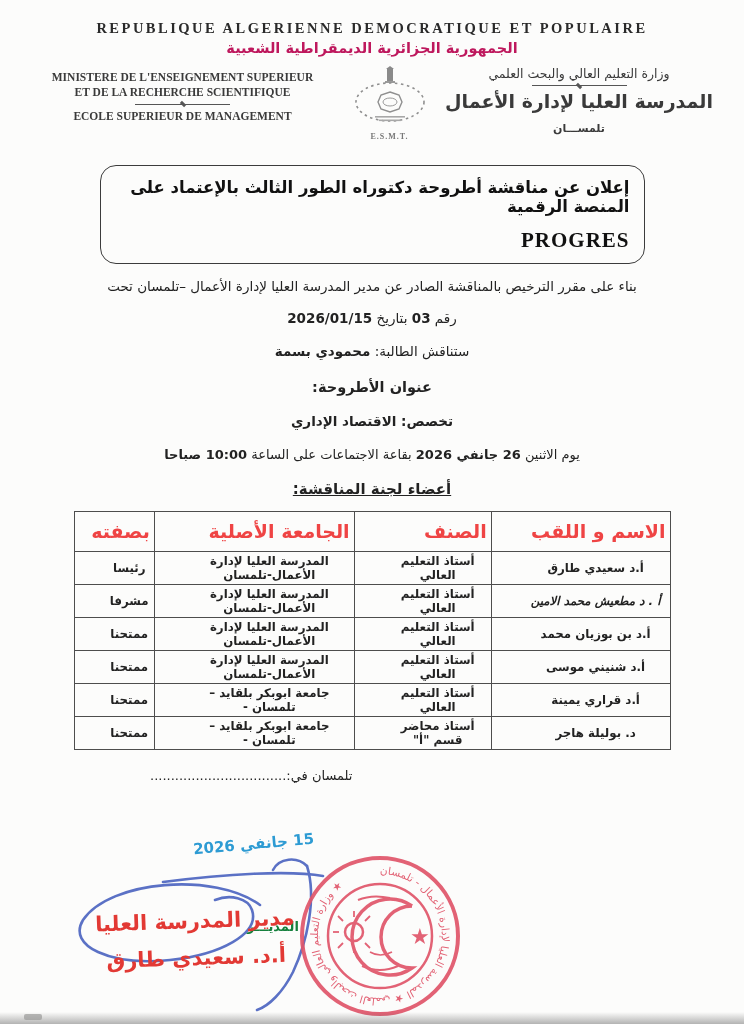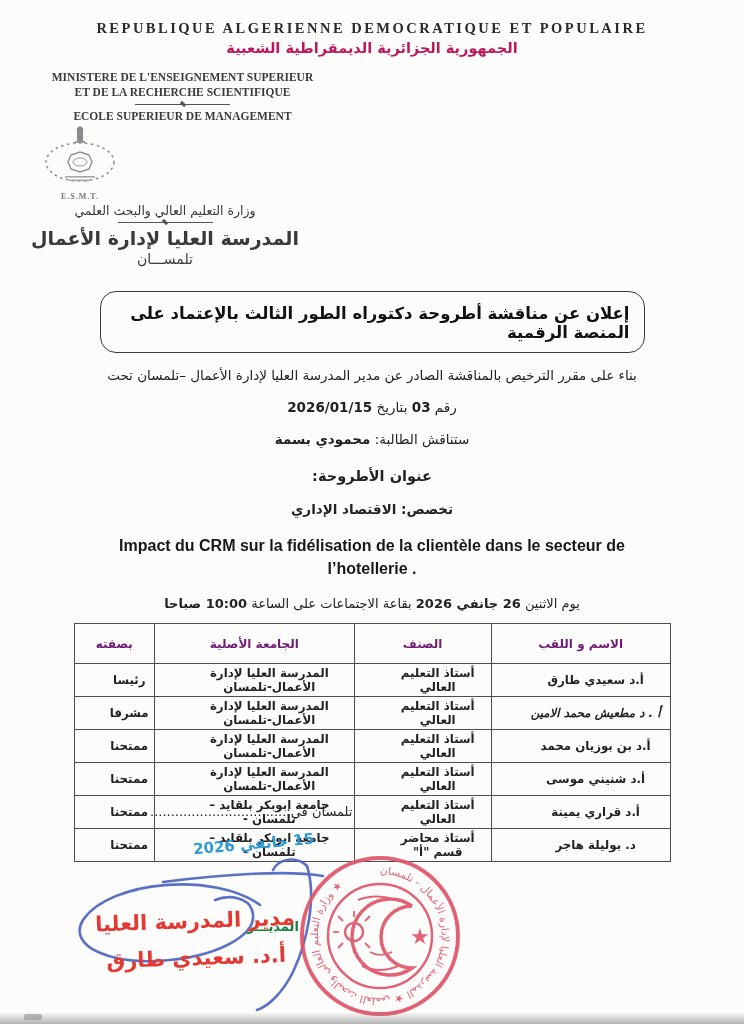--- a/index.html
+++ b/index.html
@@ -10,28 +10,28 @@
     font-family:"DejaVu Sans", sans-serif; color:#1d1d1d;
     box-shadow:0 0 6px rgba(0,0,0,.25);
   }
   
   .hdr { padding-top:20px; }
   .rep-fr {
     text-align:center; font-family:"Liberation Serif","DejaVu Serif",serif;
     font-weight:bold; font-size:14.5px; letter-spacing:2.5px; color:#2a2a2a;
   }
   .rep-ar { text-align:center; font-size:14.5px; font-weight:bold; margin-top:3px; direction:rtl; color:#be185d; }
-  .hdr-row { display:flex; justify-content:space-between; align-items:flex-start; margin-top:8px; padding:0 30px;flex-direction:column; }
+  .hdr-row { display:flex; justify-content:space-between; align-items:flex-start; margin-top:8px; padding:0 30px; }
   .hdr-left {
     width:305px; text-align:center; font-family:"Liberation Serif","DejaVu Serif",serif;
     font-weight:bold; font-size:11.5px; color:#3a3a3a; line-height:1.3; padding-top:6px;
   }
   .hdr-right { width:270px; text-align:center; direction:rtl; font-size:12.5px; color:#3a3a3a; padding-top:2px; }
   .hdr-right .school-ar { font-weight:bold; font-size:19px; margin-top:2px; }
-  .hdr-right .city-ar { font-weight:normal; font-size:14px; letter-spacing:4px; margin-top:2px; }
+  .hdr-right .city-ar { font-weight:bold; font-size:11px; letter-spacing:4px; margin-top:10px; }
   .divider { width:95px; height:1px; background:#555; margin:4px auto; position:relative; }
   .divider::after {
     content:""; position:absolute; left:50%; top:-2.5px; width:6px; height:6px;
     background:#555; transform:translateX(-50%) rotate(45deg) scaleY(.5);
   }
   .school-fr { margin-top:4px; }
   .tlemcen { letter-spacing:5px; }
   .logo { width:100px; text-align:center; padding-top:2px; }
   .logo .caption { font-family:"Liberation Serif",serif; font-weight:bold; font-size:8px; color:#777; letter-spacing:1px; margin-top:-4px; }
   
@@ -53,26 +53,26 @@
   .thesis-title {
     direction:ltr; text-align:center; font-family:"Liberation Sans","DejaVu Sans",sans-serif;
     font-weight:bold; font-size:16px; line-height:1.45; margin-top:14px; color:#181818;
   }
   .schedule { font-size:13px; margin-top:14px; }
   .committee-heading { font-weight:bold; font-size:15px; text-decoration:underline; margin-top:14px; }
   
   .tbl-wrap { width:597px; margin:10px auto 0 auto; }
   table { width:100%; border-collapse:collapse; direction:rtl; }
   th, td { border:1.3px solid #4d4d4d; text-align:center; vertical-align:middle; padding:2px 4px; }
-  th { height:40px; font-size:12px; font-weight:bold; color:#701a75; }
+  th { height:40px; font-size:19px; font-weight:bold; color:#ef4444;text-align:right; }
   td { height:31px; font-size:11.8px; font-weight:bold; color:#222;padding-left:34px; }
   td.italic { font-style:italic; }
   col.c-name { width:30%; } col.c-rank { width:23%; } col.c-univ { width:33.5%; } col.c-role { width:13.5%; }
   
-  .place-line { position:absolute; left:150px; top:804px; width:282px; direction:rtl; text-align:left; font-size:13px; color:#222; }
+  .place-line { position:absolute; left:150px; top:768px; width:282px; direction:rtl; text-align:left; font-size:13px; color:#222; }
   .date-stamp {
     position:absolute; left:193px; top:835px; direction:rtl;
     color:#2d9bd3; font-weight:bold; font-size:15px; transform:rotate(-5deg); letter-spacing:1px;
   }
   .director-label { position:absolute; left:247px; top:919px; direction:rtl; font-size:13px; font-weight:bold; color:#15803d; letter-spacing:1px; }
   .name-stamp {
     position:absolute; left:78px; top:903px; width:235px; text-align:center; direction:rtl;
     color:#e23934; font-weight:bold; font-size:21px; line-height:1.75; transform:rotate(-2deg);
   }
   .sig-svg { position:absolute; left:55px; top:850px; }
@@ -122,46 +122,44 @@
         <div>وزارة التعليم العالي والبحث العلمي</div>
         <div class="divider"></div>
         <div class="school-ar">المدرسة العليا لإدارة الأعمال</div>
         <div class="city-ar">تلمســـان</div>
       </div>
     </div>
   </div>
 
   <div class="title-box">
     <div class="ar">إعلان عن مناقشة أطروحة دكتوراه الطور الثالث بالإعتماد على المنصة الرقمية</div>
+    <div class="latin">PROGRES</div>
   </div>
 
   <div class="body-col">
     <div class="bline">بناء على مقرر الترخيص بالمناقشة الصادر عن مدير المدرسة العليا لإدارة الأعمال –تلمسان تحت</div>
 
     <div class="bline">
       <span>رقم </span><b>03</b><span> بتاريخ </span><b>2026/01/15</b>
     </div>
 
     <div class="bline">
       <span>ستناقش الطالبة: </span><b>محمودي بسمة</b>
     </div>
 
     <div class="bline centered thesis-label">عنوان الأطروحة:</div>
 
     <div class="bline"><b>تخصص: الاقتصاد الإداري</b></div>
 
-    <div class="thesis-title">
-      <div>Impact du CRM sur la fidélisation de la clientèle dans le secteur de</div>
-      <div>l’hotellerie .</div>
-    </div>
 
     <div class="bline centered schedule">
       <span>يوم الاثنين </span><b>26 جانفي 2026</b><span> بقاعة الاجتماعات  على الساعة </span><b>10:00 صباحا</b>
     </div>
 
+    <div class="bline centered committee-heading">أعضاء لجنة المناقشة:</div>
   </div>
 
   <div class="tbl-wrap">
     <table>
       <colgroup>
           <col class="c-name">
           <col class="c-rank">
           <col class="c-univ">
           <col class="c-role">
         </colgroup>

